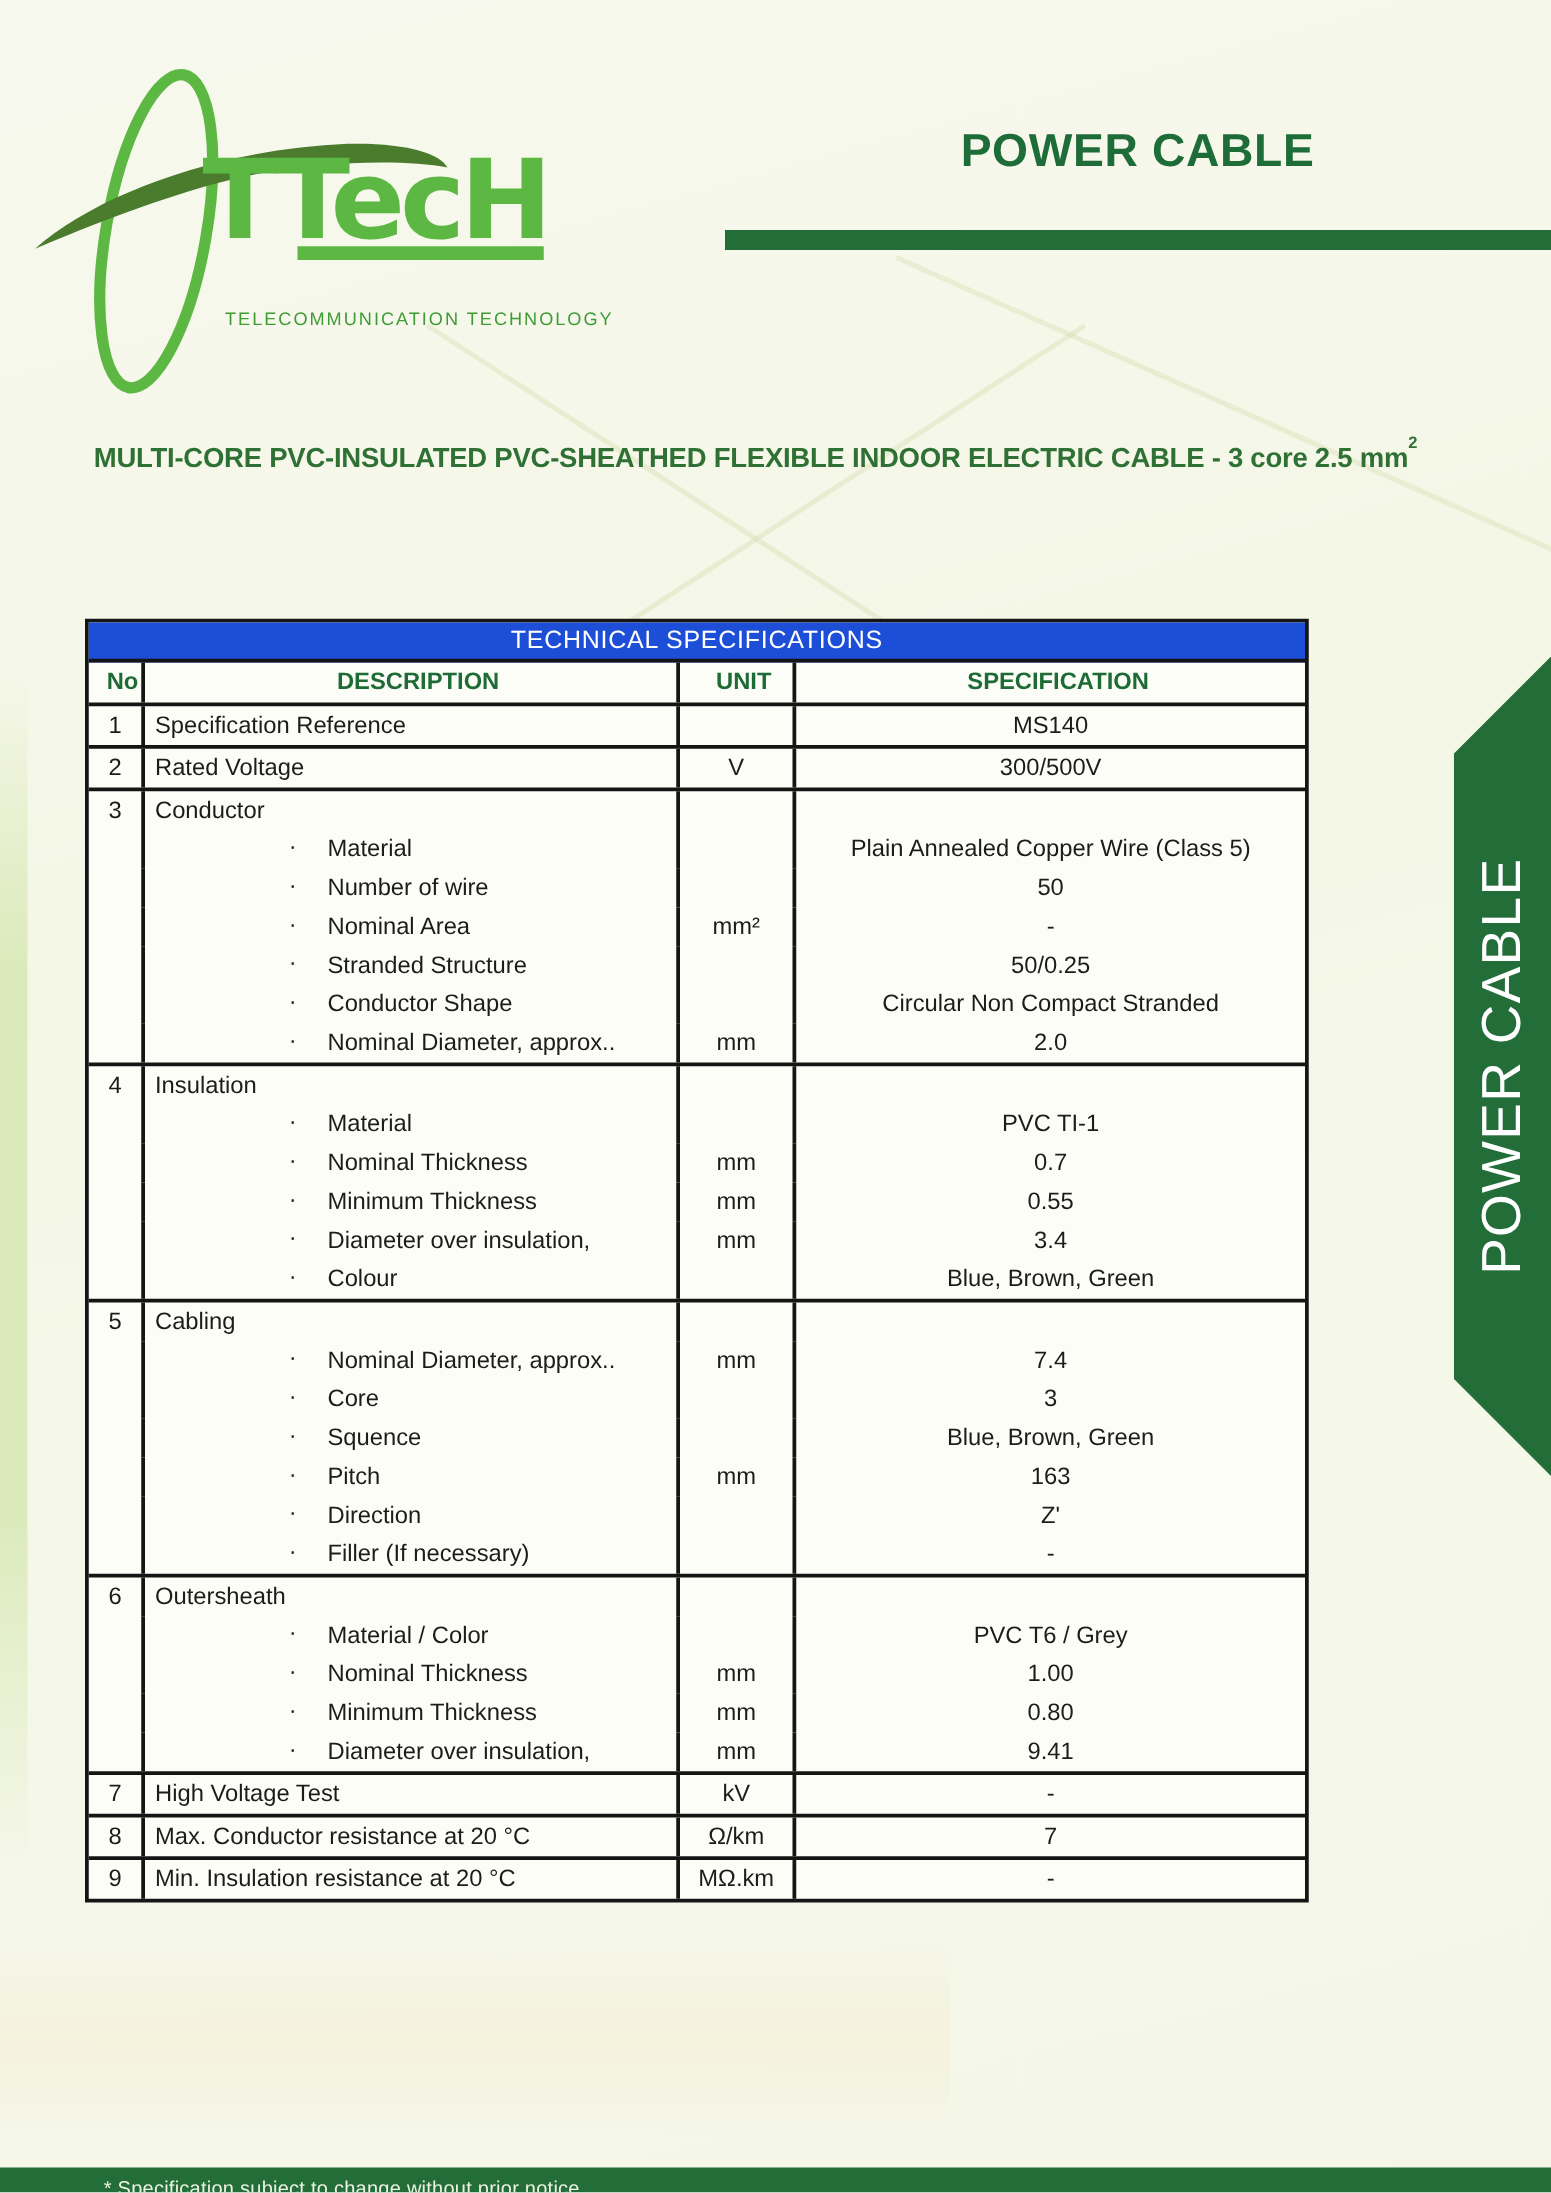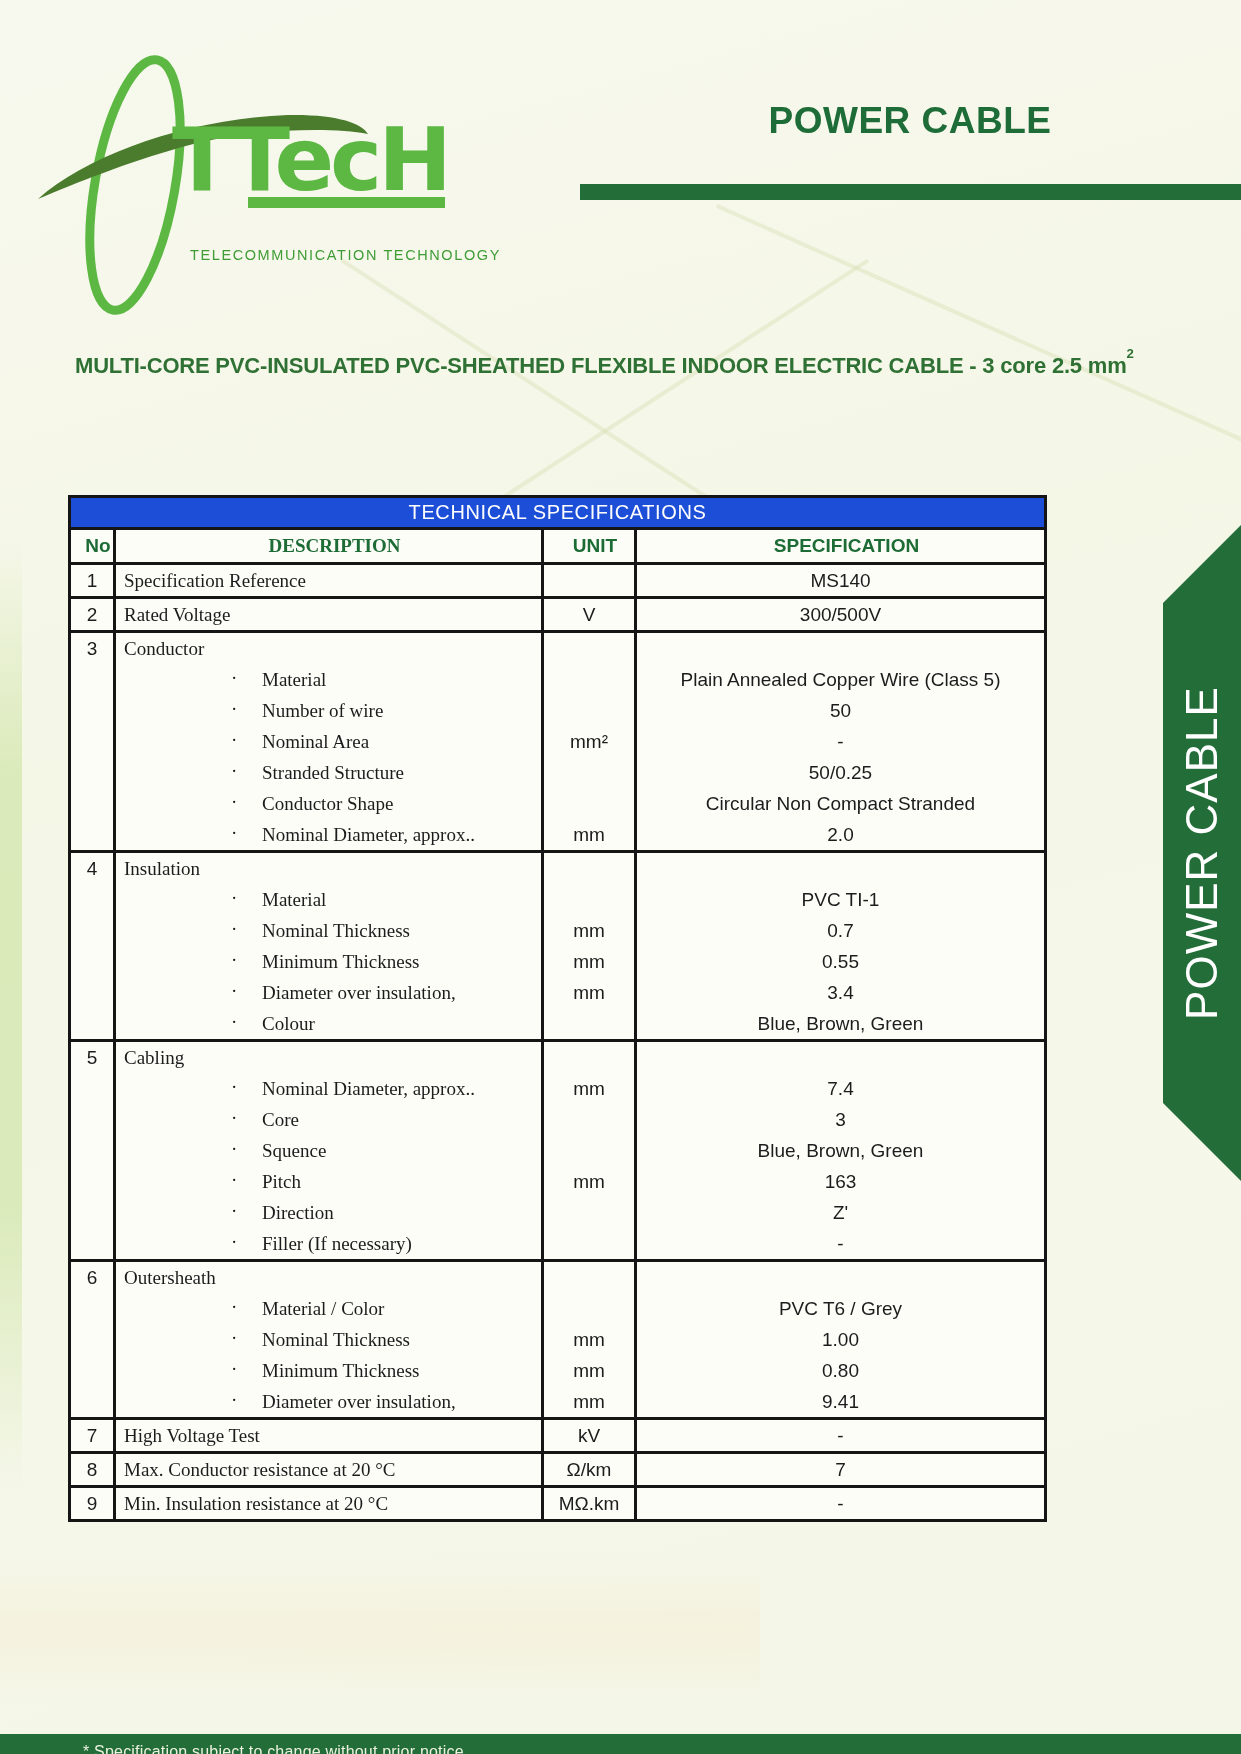--- a/index.html
+++ b/index.html
@@ -12,21 +12,21 @@
   .wm-line{height:4px;background:rgba(208,219,168,0.35);}
   .wm1{left:300px;top:400px;width:520px;transform:rotate(33deg);}
   .wm2{left:390px;top:400px;width:520px;transform:rotate(-33deg);}
   .wm3{left:690px;top:330px;width:620px;transform:rotate(24deg);}
   .left-strip{left:0;top:540px;width:22px;height:950px;
     background:linear-gradient(to bottom,rgba(222,236,190,0) 0%,rgba(214,232,178,0.85) 25%,rgba(214,232,178,0.85) 70%,rgba(222,236,190,0) 100%);}
   .bottom-tint{left:0;top:1555px;width:760px;height:150px;
     background:linear-gradient(to bottom,rgba(246,238,214,0) 0%,rgba(244,235,208,0.45) 50%,rgba(246,238,214,0) 100%);}
 
   
-  .logo{position:absolute;left:30px;top:35px;width:480px;height:285px;}
+  .logo{position:absolute;left:20px;top:35px;width:480px;height:285px;}
   .head-title{position:absolute;left:700px;top:100px;width:420px;text-align:center;
     font-size:37px;font-weight:700;color:#1e6c37;letter-spacing:0.5px;}
   .head-rule{position:absolute;left:580px;top:184px;width:661px;height:16px;background:#226d38;}
 
   
   .doc-title{position:absolute;left:75px;top:353px;width:1100px;
     font-size:22px;font-weight:700;color:#2f7134;letter-spacing:-0.2px;}
   .doc-title sup{font-size:0.6em;position:relative;top:-0.55em;}
 
   
@@ -34,21 +34,21 @@
     border:3px solid #151515;background:#fdfdf8;box-sizing:border-box;
     color:#1c1c1c;font-size:19px;}
   .band{height:29px;line-height:29px;background:#1d4ed8;color:#ffffff;text-align:center;
     font-size:20px;letter-spacing:0.6px;border-bottom:3px solid #151515;}
   .tline{display:grid;grid-template-columns:45px 428px 93px 1fr;height:31px;align-items:center;}
   .thead-row{border-bottom:3px solid #151515;}
   .thead-row .tline{height:32px;}
   .thead-row .cell{font-weight:700;color:#1d6b35;text-align:center;}
   .cell{height:100%;display:flex;align-items:center;box-sizing:border-box;}
   .c-no{justify-content:center;border-right:3px solid #151515;}
-  .c-desc{justify-content:flex-start;padding-left:8px;border-right:3px solid #151515;position:relative;font-family:Liberation Serif, serif;}
+  .c-desc{justify-content:flex-start;padding-left:8px;border-right:3px solid #151515;position:relative;}
   .c-unit{justify-content:center;border-right:3px solid #151515;}
   .c-spec{justify-content:center;}
   .thead-row .cell{justify-content:center;padding-left:12px;}
   .trow{border-top:3px solid #151515;}
   .trow:first-child{border-top:none;}
   .c-desc.sub{padding-left:146px;}
   .bullet{position:absolute;left:115px;top:50%;transform:translateY(-58%);font-size:19px;}
 
   
   .side-banner{position:absolute;left:1163px;top:525px;width:78px;height:656px;background:#226d38;

